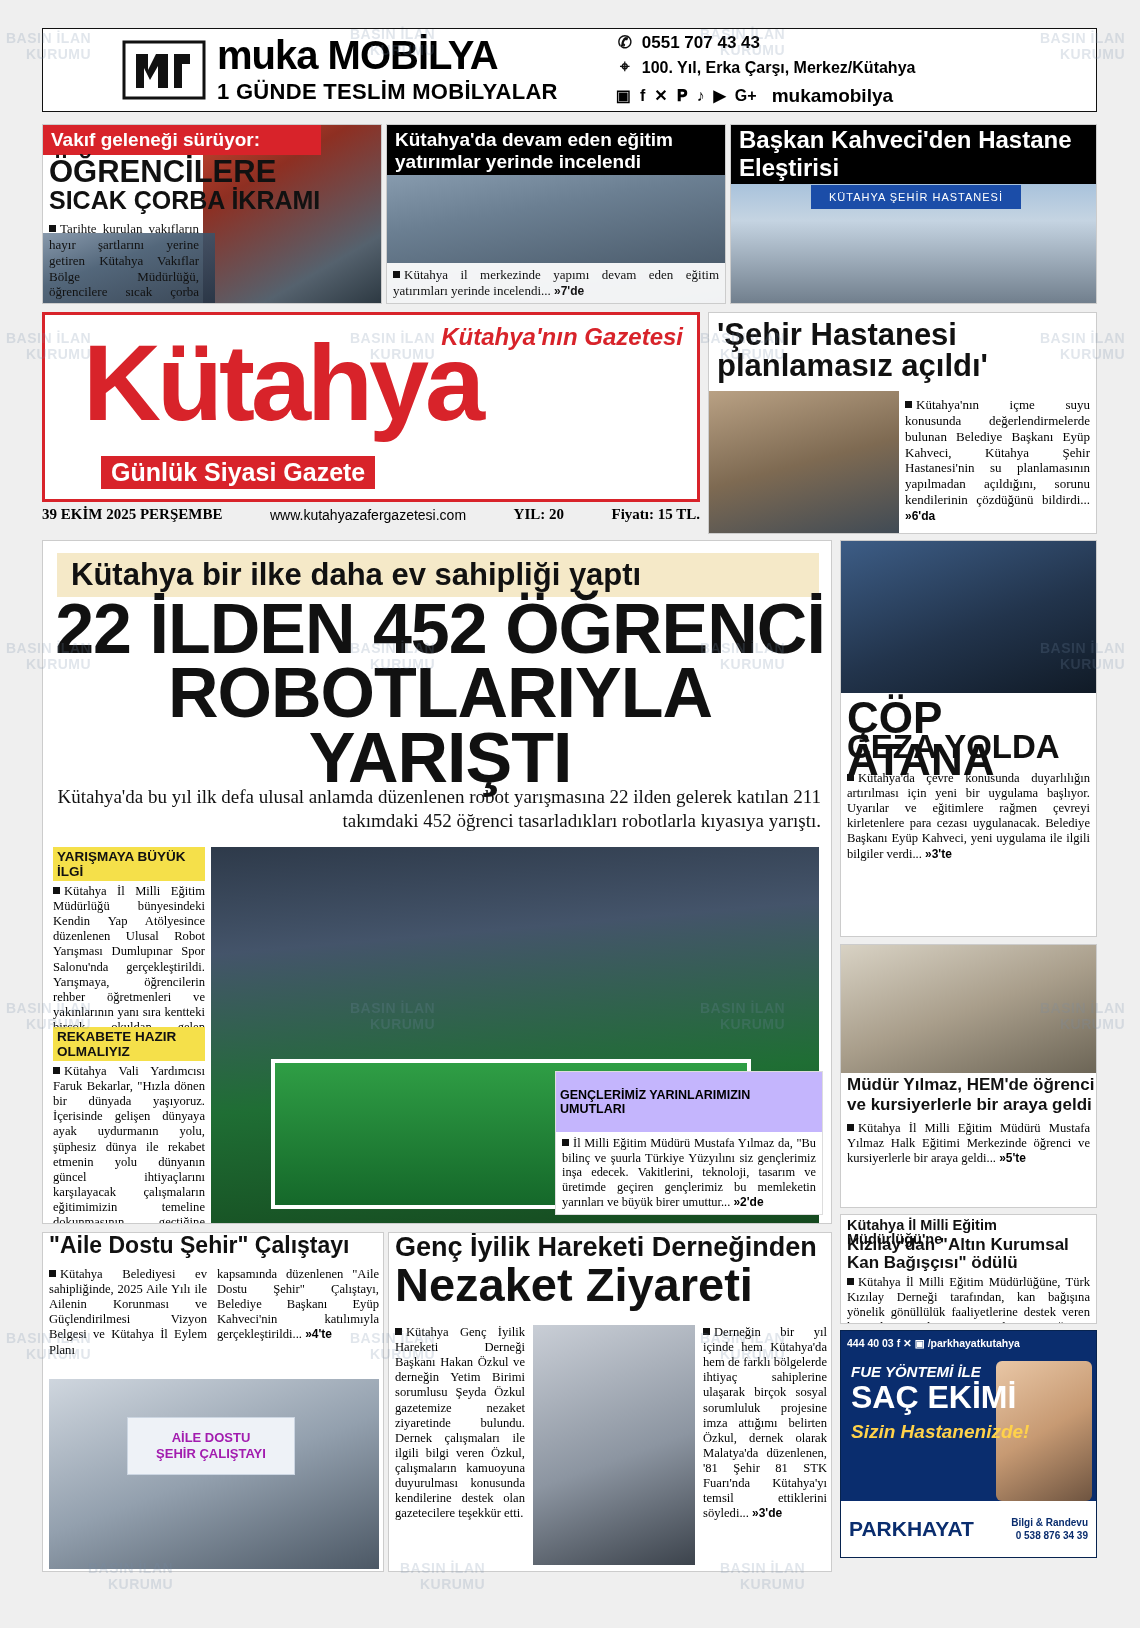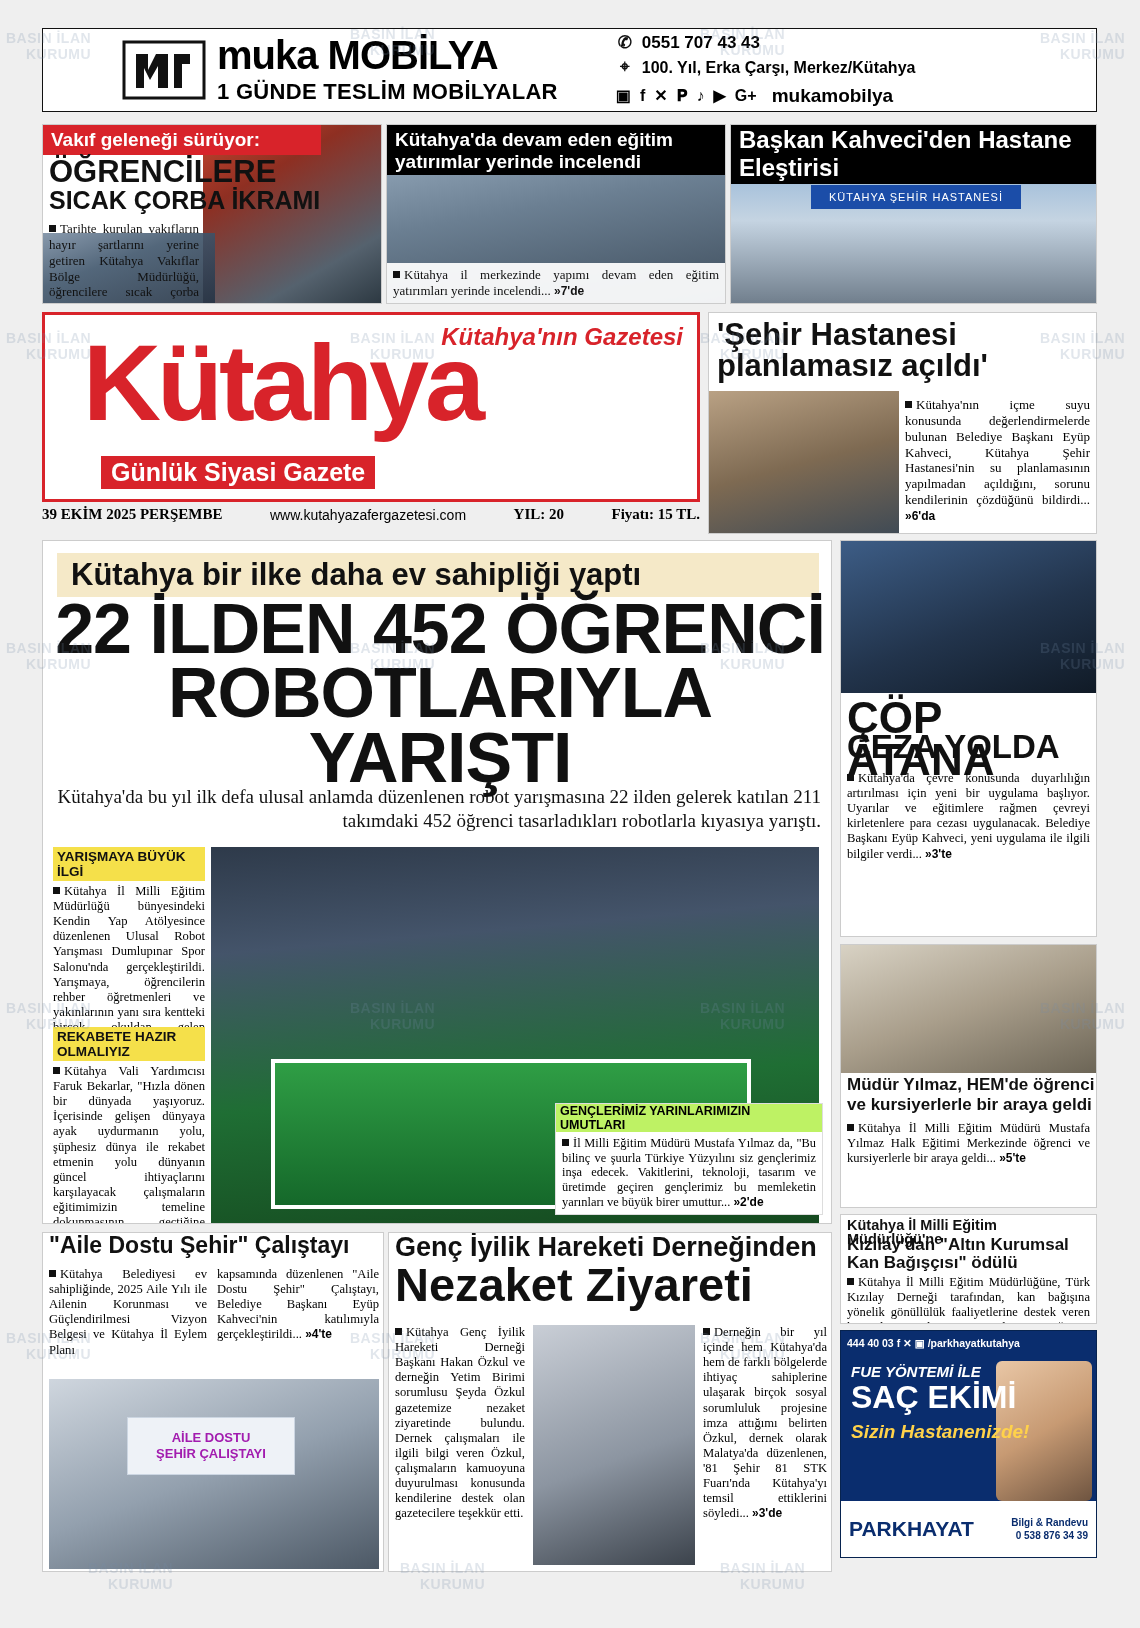--- a/index.html
+++ b/index.html
@@ -149,22 +149,22 @@
     background:#f5e04a; font-family:"Liberation Sans", sans-serif; font-weight:700;
     font-size:13.5px; padding:2px 4px; color:#111; display:block;
   }
   .sidebox .txt { font-size:12.6px; line-height:1.2; text-align:justify; margin-top:3px; }
 
   .capbox {
     position:absolute; right:8px; bottom:8px; width:268px; background:#fff;
     padding:4px 6px; border:1px solid #ddd;
   }
   .capbox .lbl {
-    background:#bef264; font-family:"Liberation Sans", sans-serif; font-weight:700;
-    font-size:12.5px; padding:0 4px; display:block; margin:-4px -6px 4px -6px;
+    background:#c4b5fd; font-family:"Liberation Sans", sans-serif; font-weight:700;
+    font-size:12.5px; padding:16px 4px; display:block; margin:-4px -6px 4px -6px;
   }
   .capbox .txt { font-size:12.4px; line-height:1.2; text-align:justify; }
   .rb { position:absolute; background:#fff; border:1px solid #ccc; overflow:hidden; }
   .rb-title {
     font-family:"Liberation Sans", sans-serif; font-weight:700; color:#111;
     line-height:.95;
   }
   .rb-body { font-size:12.6px; line-height:1.2; text-align:justify; padding:0 6px 4px 6px; }
 
   

